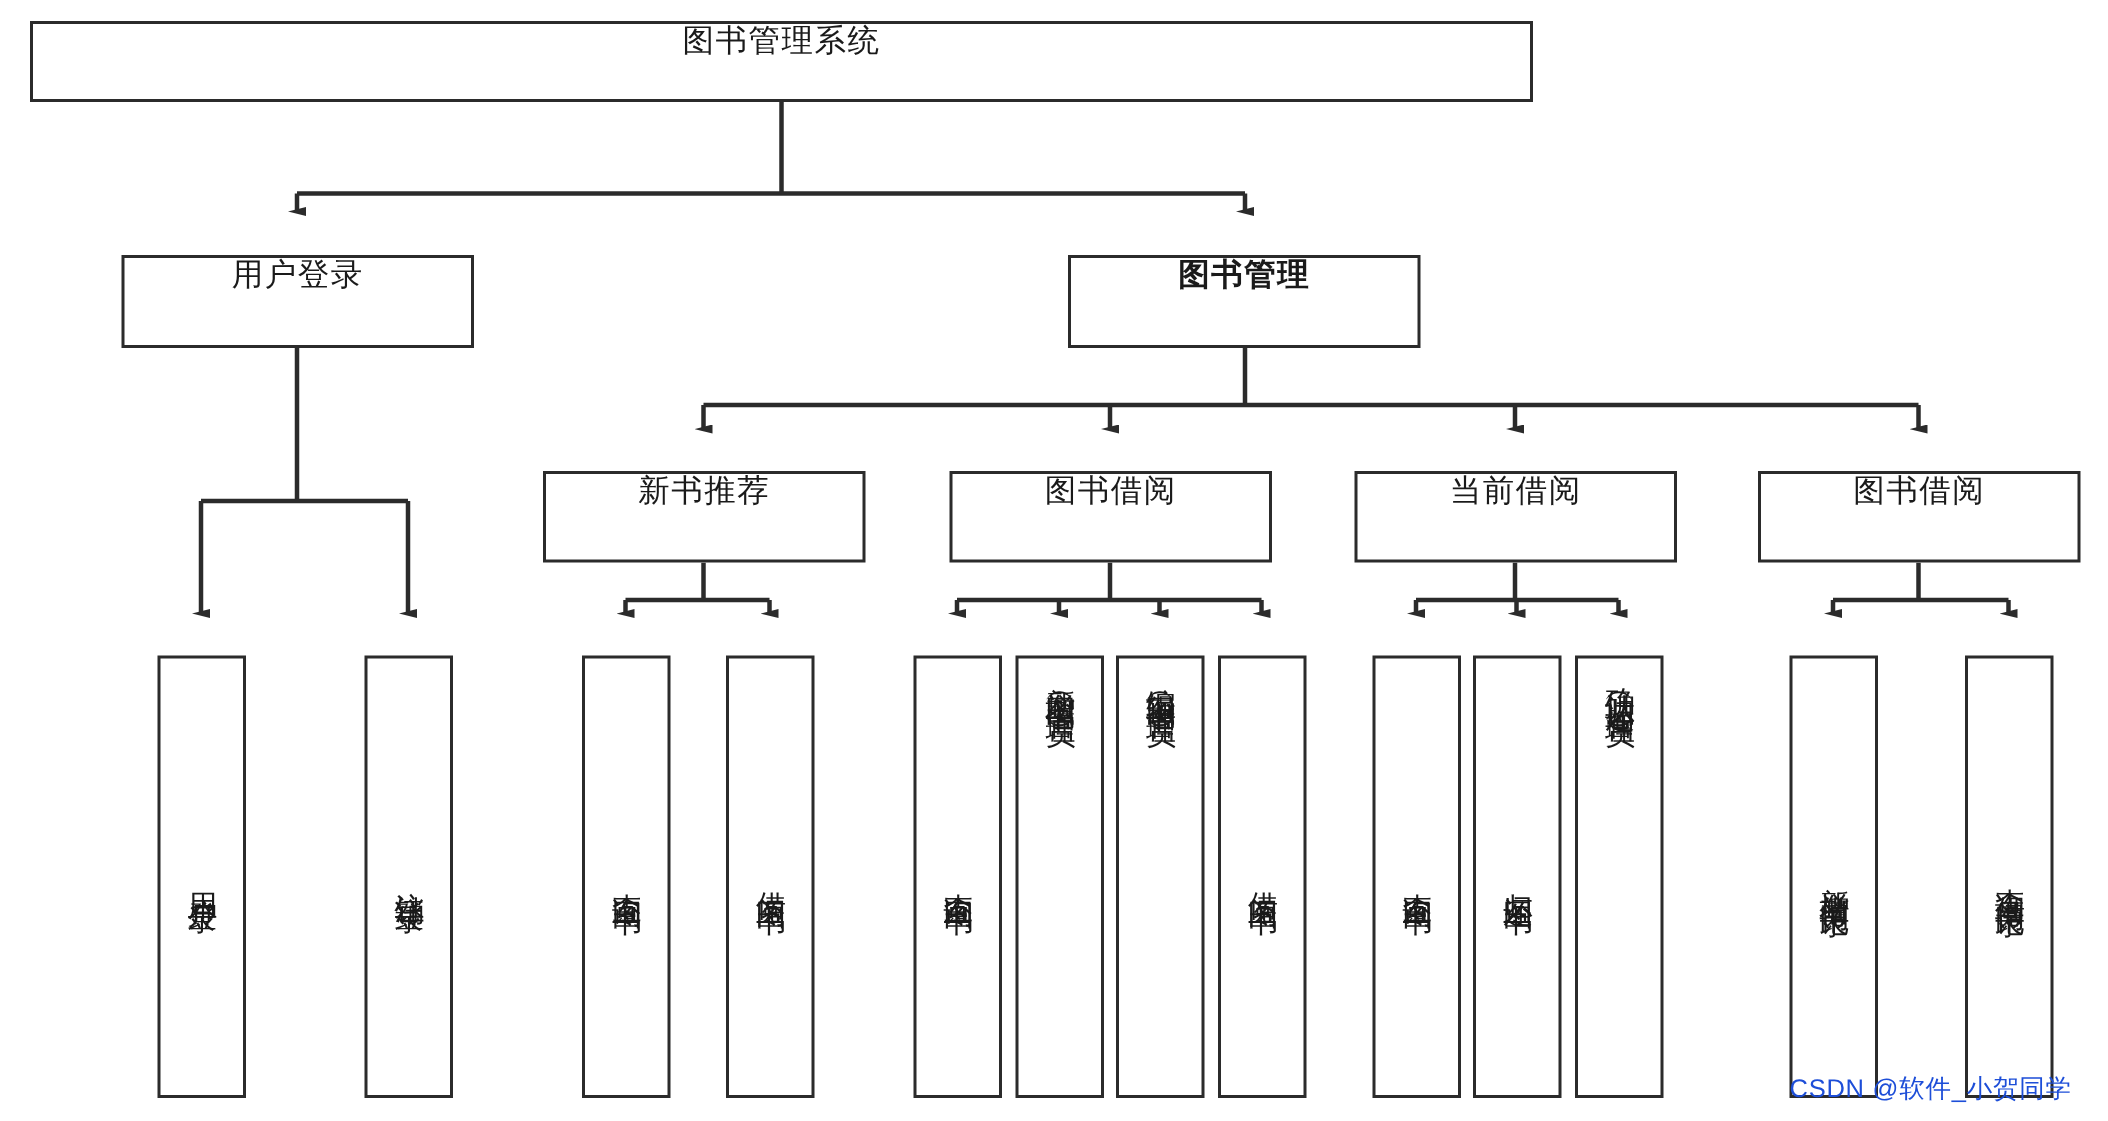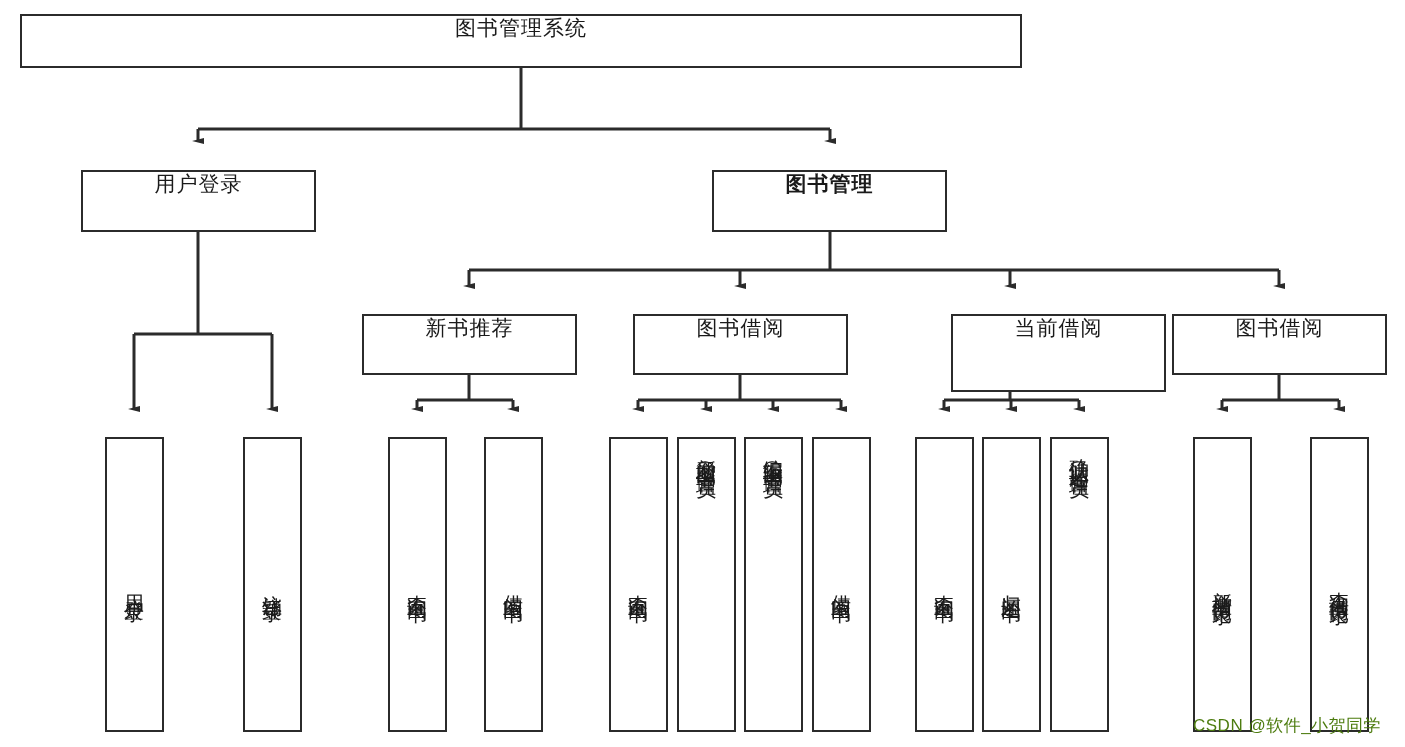--- a/index.html
+++ b/index.html
@@ -51,21 +51,21 @@
     justify-content: center;
     text-align: center;
     padding: 4px 0;
   }
   .node-v.top-align {
     justify-content: flex-start;
   }
   .watermark {
     position: absolute;
     font-size: 17px;
-    color: #4d7c0f;
+    color: #1d4ed8;
     white-space: nowrap;
     letter-spacing: 0.5px;
   }
 </style>
 </head>
 <body>
 
 <div id="canvas">
 
   <svg id="wires" viewBox="0 0 1405 747">
@@ -128,21 +128,21 @@
   <div class="node node-h" style="left: 712px; top: 170px; width: 235px; height: 62px; font-weight: bold;">
     <span>图书管理</span>
   </div>
 
   <div class="node node-h" style="left: 362px; top: 314px; width: 215px; height: 61px;">
     <span>新书推荐</span>
   </div>
   <div class="node node-h" style="left: 633px; top: 314px; width: 215px; height: 61px;">
     <span>图书借阅</span>
   </div>
-  <div class="node node-h" style="left: 951px; top: 314px; width: 215px; height: 78px;">
+  <div class="node node-h" style="left: 903px; top: 314px; width: 215px; height: 61px;">
     <span>当前借阅</span>
   </div>
   <div class="node node-h" style="left: 1172px; top: 314px; width: 215px; height: 61px;">
     <span>图书借阅</span>
   </div>
 
   <div id="leaf-host">
       <div class="node node-v" style="left: 105px; top: 437px; width: 59px; height: 295px;">
         <span>用户登录</span>
       </div>

